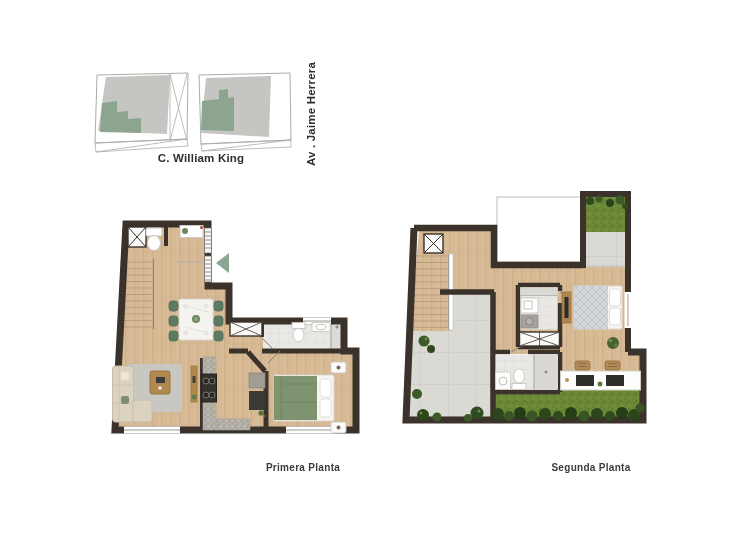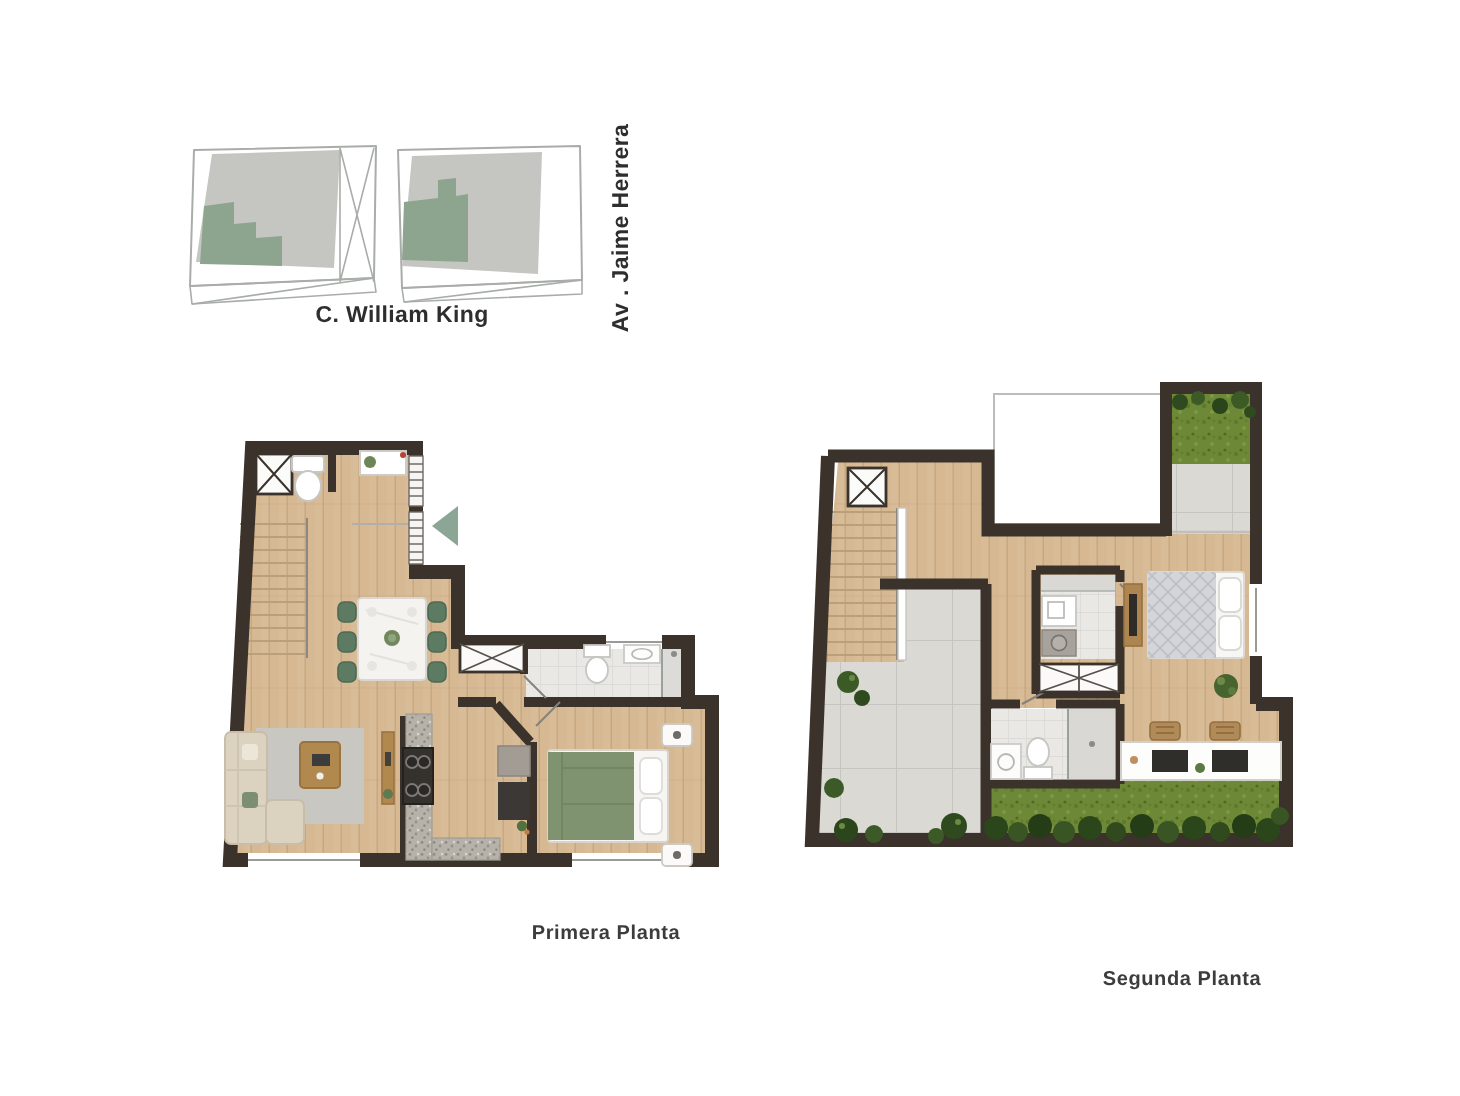--- a/index.html
+++ b/index.html
@@ -350,15 +350,15 @@
       <circle cx="426" cy="339" r="1.5" fill="#6c8a46"></circle>
           <circle cx="479" cy="411" r="1.5" fill="#6c8a46"></circle>
       <circle cx="421" cy="413" r="1.5" fill="#6c8a46"></circle>
     </g>
   </g>
 </svg>
 
 <div class="lbl street-lbl" style="left:201px;top:158px;">C. William King</div>
 <div class="lbl street-lbl vertical" style="left:311px;top:114px;">Av . Jaime Herrera</div>
 <div class="lbl plan-lbl" style="left:303px;top:467px;">Primera Planta</div>
-<div class="lbl plan-lbl" style="left:591px;top:490px;">Segunda Planta</div>
+<div class="lbl plan-lbl" style="left:591px;top:467px;">Segunda Planta</div>
 
 </div>
 
 </body></html>

